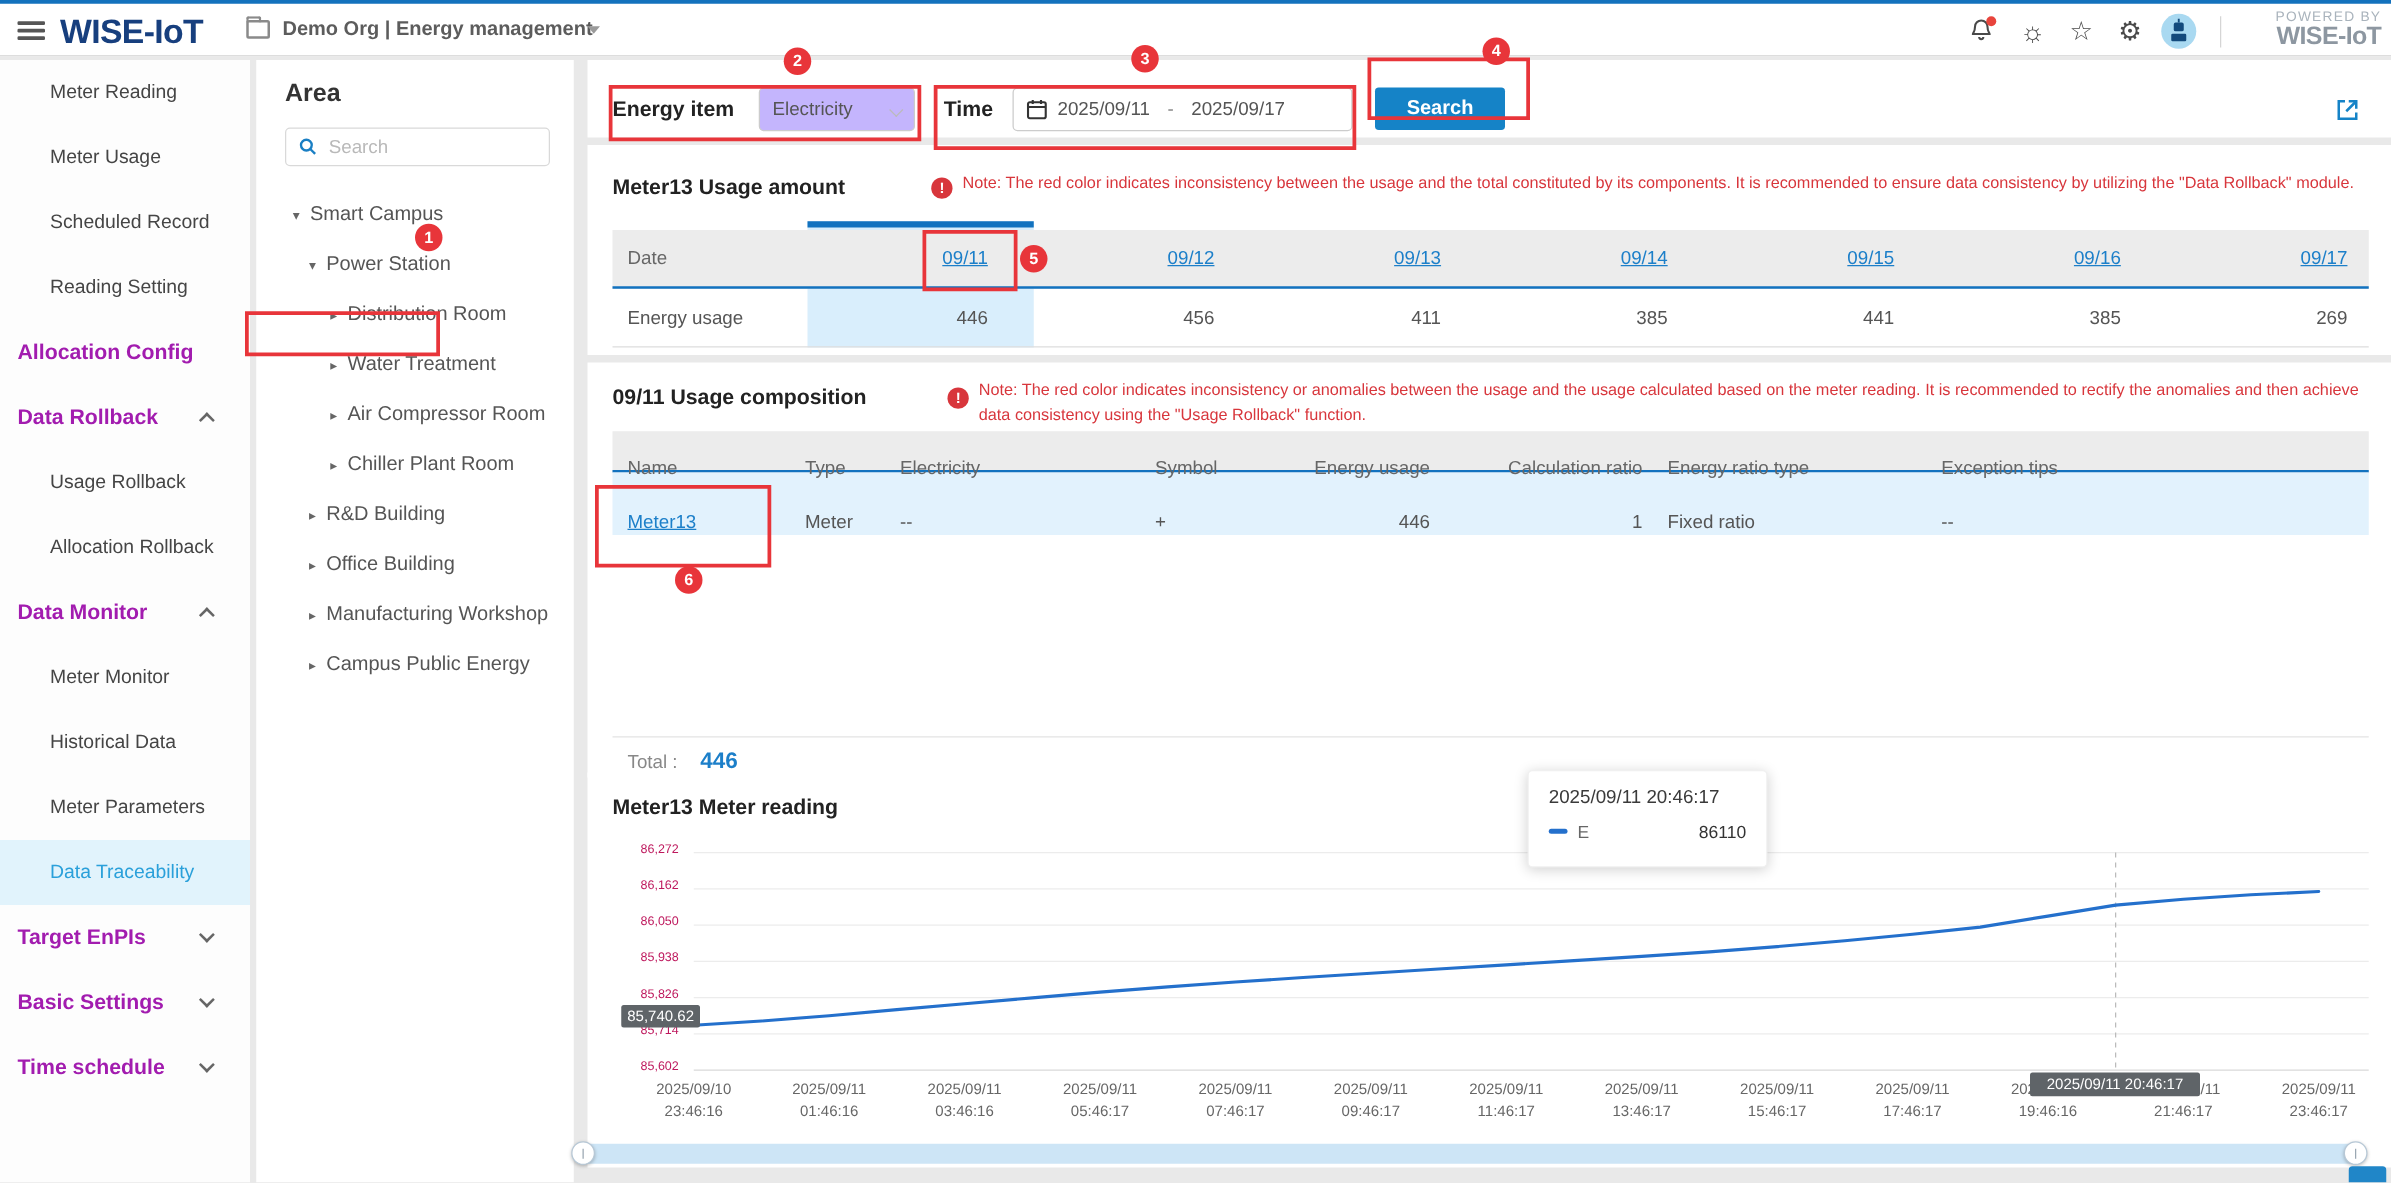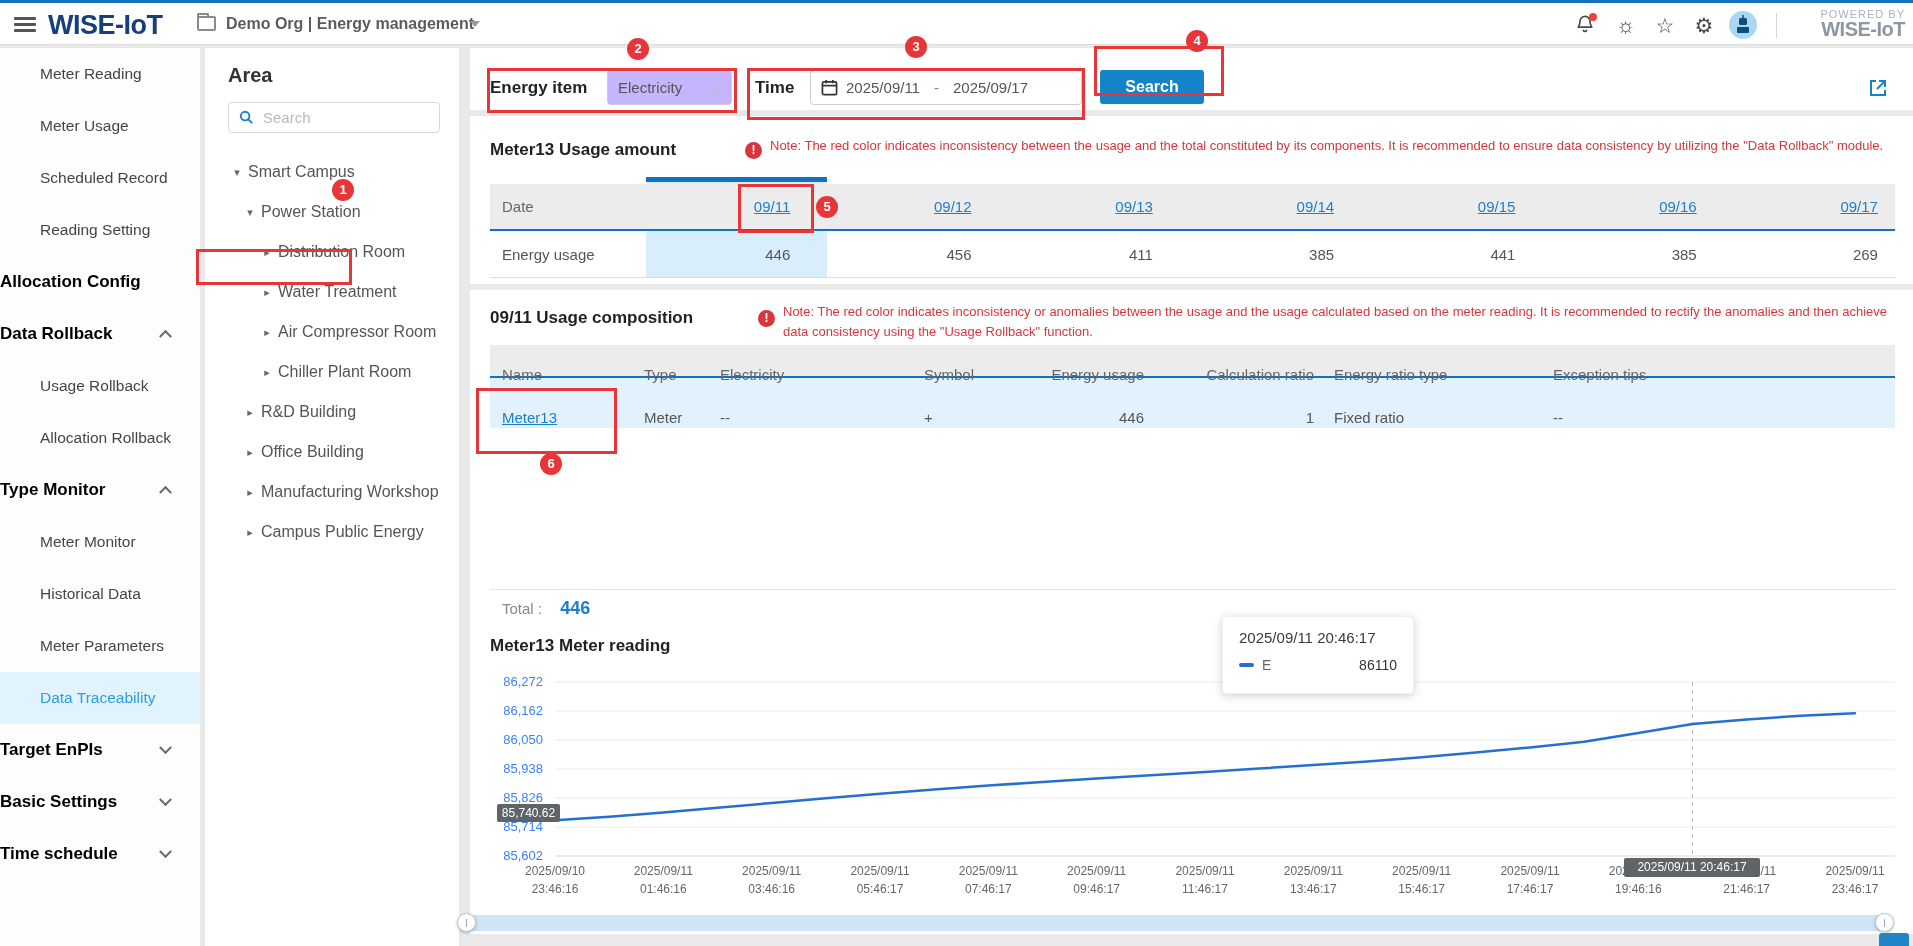--- a/index.html
+++ b/index.html
@@ -23,21 +23,21 @@
   .bell-dot { position:absolute; right:1px; top:0; width:8px; height:8px; border-radius:50%; background:#e8443c; }
   .avatar { left:1729px; top:8px; width:28px; height:28px; border-radius:50%; background:#a9d9f1; cursor:pointer; }
   .hdr-div { left:1776px; top:10px; width:1px; height:25px; background:#d5d5d5; }
   .powered { left:1790px; top:5px; width:115px; text-align:right; }
   .powered .p1 { font-size:11px; color:#a9b3bc; letter-spacing:1px; }
   .powered .p2 { font-size:20px; font-weight:bold; color:#8d97a1; letter-spacing:-0.5px; margin-top:-2px; }
 
   
   .sidebar { left:0; top:48px; width:200px; height:898px; background:#fdfdfd; }
   .nav-item { position:relative; height:52px; display:flex; align-items:center; cursor:pointer; }
-  .nav-item.parent { font-size:17px; font-weight:bold; color:#000000; }
+  .nav-item.parent { padding-left:14px; font-size:17px; font-weight:bold; color:#a21caf; }
   .nav-item.child  { padding-left:40px; font-size:15.5px; color:#454545; }
   .nav-item.active { background:#e1f3fc; color:#2aa0da; }
   .chev { position:absolute; right:30px; top:50%; width:9px; height:9px;
           border-right:2px solid #666; border-bottom:2px solid #666; }
   .chev.up   { transform:translateY(-25%) rotate(-135deg); }
   .chev.down { transform:translateY(-75%) rotate(45deg); }
 
   
   .area { left:205px; top:48px; width:254px; height:898px; background:#fff; }
   .area-title { left:23px; top:16px; font-size:20px; font-weight:bold; color:#333; }
@@ -94,21 +94,21 @@
   .cc { padding:0 4px; overflow:hidden; white-space:nowrap;margin-top:28px; }
   .cc0{width:150px; padding-left:12px;} .cc1{width:76px;} .cc2{width:204px;} .cc3{width:120px;}
   .cc4{width:108px; text-align:right;} .cc5{width:170px; text-align:right;}
   .cc6{width:225px; padding-left:16px;} .cc7{flex:1; padding-left:10px;}
   .total-line { left:20px; top:299px; width:1405px; height:1px; background:#e3e3e3; }
   .total-row { left:32px; top:308px; font-size:15px; color:#888; }
   .total-val { color:#1c7fc9; font-size:18px; font-weight:bold; margin-left:14px; }
 
   
   .chart-title { left:20px; top:18px; font-size:17px; font-weight:bold; color:#222; }
-  .ytick { position:absolute; width:73px; text-align:right; font-size:13px; color:#3b82f6; }
+  .ytick { position:absolute; width:73px; text-align:right; font-size:10px; color:#be185d; }
   .xtick { position:absolute; width:96px; text-align:center; font-size:12px; color:#666; line-height:1.5; }
   .axis-tag { position:absolute; background:#5f6468; color:#fff; font-size:12px;
               border-radius:2px; text-align:center; z-index:3; }
   .tooltip { left:1222px; top:616px; width:192px; height:78px; background:#fff; border-radius:4px;
              box-shadow:0 2px 10px rgba(0,0,0,0.18); border:1px solid #f0f0f0; padding:12px 16px; z-index:5; }
   .tt-date { font-size:15px; color:#3a3a3a; }
   .tt-row { display:flex; align-items:center; margin-top:11px; font-size:14px; color:#666; }
   .tt-dash { width:15px; height:4px; border-radius:2px; background:#2470cc; margin-right:8px; }
   .tt-val { margin-left:auto; color:#333; }
 
@@ -184,21 +184,21 @@
         <span>Data Rollback</span>
         <div class="chev up"></div>
       </div>
       <div class="nav-item child">
         <span>Usage Rollback</span>
       </div>
       <div class="nav-item child">
         <span>Allocation Rollback</span>
       </div>
       <div class="nav-item parent">
-        <span>Type Monitor</span>
+        <span>Data Monitor</span>
         <div class="chev up"></div>
       </div>
       <div class="nav-item child">
         <span>Meter Monitor</span>
       </div>
       <div class="nav-item child">
         <span>Historical Data</span>
       </div>
       <div class="nav-item child">
         <span>Meter Parameters</span>

